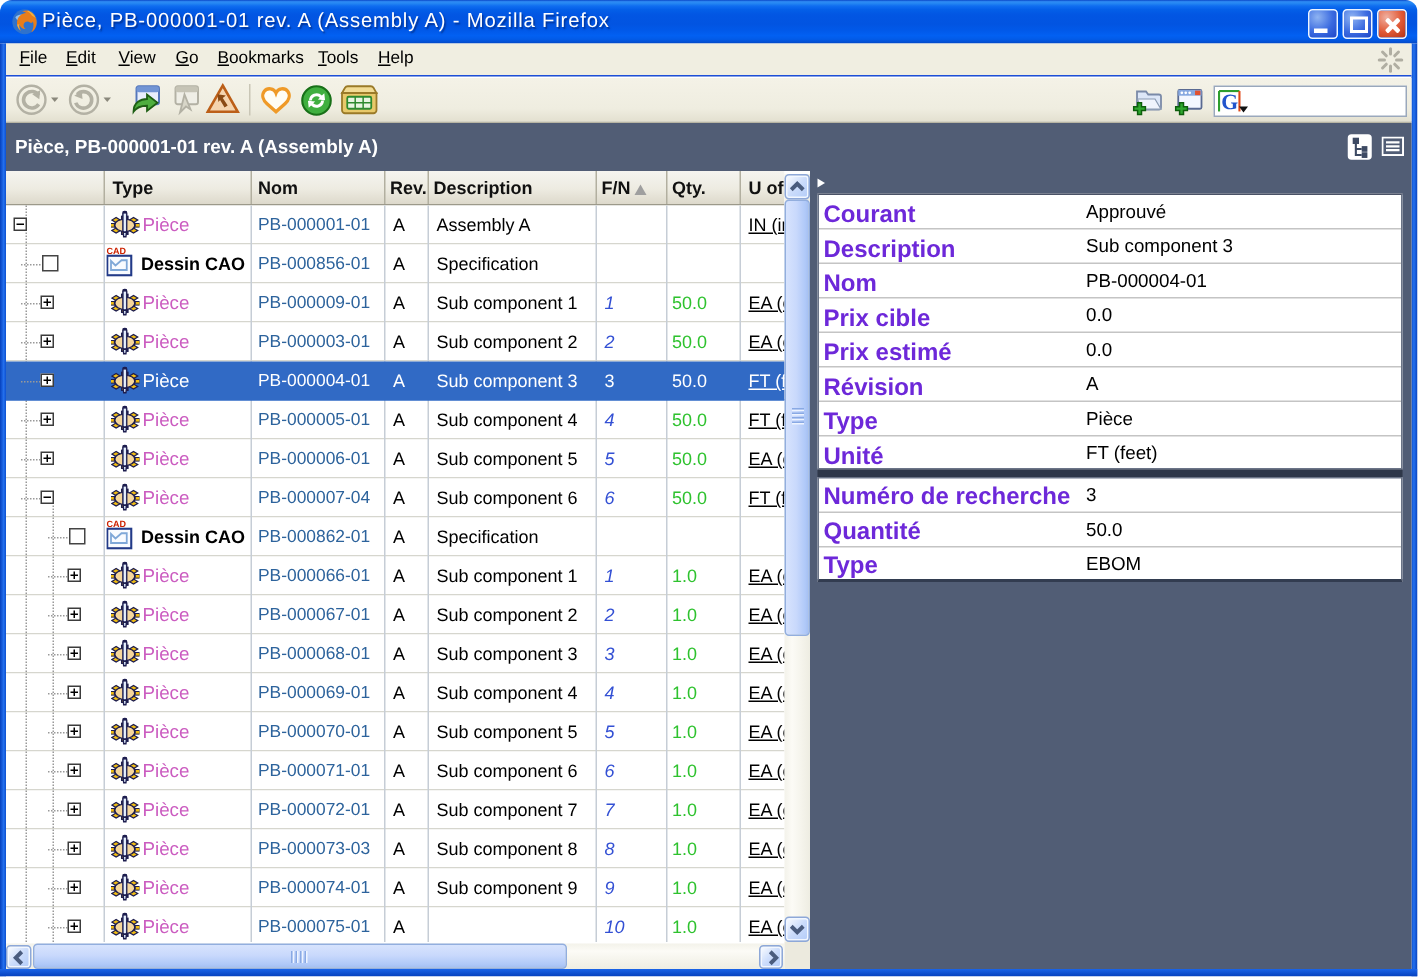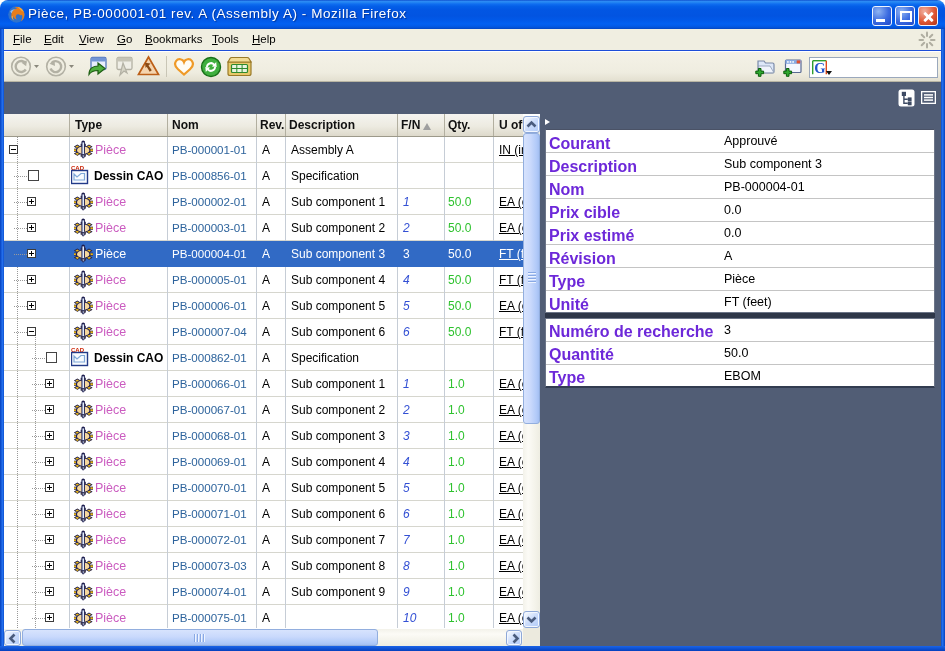--- a/index.html
+++ b/index.html
@@ -194,20 +194,21 @@
 <rect x="0.5" y="0.5" width="14" height="14" fill="#fff"></rect>
 <line x1="0.7" y1="0.7" x2="14.3" y2="0.7" stroke="#2e9e2e" stroke-width="1.4"></line>
 <line x1="0.7" y1="0.7" x2="0.7" y2="14.3" stroke="#2e9e2e" stroke-width="1.4"></line>
 <line x1="14.3" y1="0.7" x2="14.3" y2="14.3" stroke="#e04818" stroke-width="1.4"></line>
 <text x="2.2" y="12.8" font-family="Liberation Serif" font-size="14.5" font-weight="bold" fill="#2255cc">G</text>
 <path d="M14 11 l6 0 l-3 4 z" fill="#111"></path>
 </svg>
 
 </div>
 <div id="pagehead">
+<span id="phtitle">Pièce, PB-000001-01 rev. A (Assembly A)</span>
 
 <svg class="ab" style="left:894px;top:7px" width="17" height="18" viewBox="0 0 17 18">
 <rect x="0.5" y="0.5" width="16" height="17" rx="2.5" fill="#fff"></rect>
 <rect x="3.8" y="2.8" width="4.2" height="4.2" fill="#3d4a63"></rect>
 <path d="M5.9 7 L5.9 14.3 L9.8 14.3 M5.9 10.3 L9.8 10.3" fill="none" stroke="#3d4a63" stroke-width="1.4"></path>
 <rect x="9.8" y="8.4" width="3.8" height="3.8" fill="#3d4a63"></rect>
 <rect x="9.8" y="12.5" width="3.8" height="3.8" fill="#3d4a63"></rect>
 </svg>
 <svg class="ab" style="left:917px;top:9px" width="15" height="13" viewBox="0 0 15 13">
 <rect x="0.65" y="0.65" width="13.7" height="11.7" fill="none" stroke="#fff" stroke-width="1.3"></rect>
@@ -312,21 +313,21 @@
 <rect x="-2" y="-10.2" width="4" height="5" transform="rotate(315)"></rect>
 </g>
 <circle cx="0" cy="0" r="6.8" fill="#f6d79c" stroke="#1d1d4e" stroke-width="1.2"></circle>
 </g>
 <rect x="-1.3" y="-9.2" width="2.6" height="13.8" rx="1.1" fill="url(#shaft)" stroke="#1d1d4e" stroke-width="0.9"></rect>
 <path d="M-1.1 4.6 L1.1 4.6 L0.75 7.6 L-0.75 7.6 Z" fill="#dce9fa" stroke="#1d1d4e" stroke-width="0.9"></path>
 <rect x="-1.3" y="-9.2" width="2.6" height="1.4" fill="#1d1d4e"></rect>
 </g>
 </svg>
         <span class="ptext">Pièce</span>
-        <span class="nom">PB-000002-01</span>
+        <span class="nom">PB-000009-01</span>
         <span class="rev">A</span>
         <span class="desc">Sub component 1</span>
         <span class="fn">1</span>
         <span class="qty">50.0</span>
         <span class="uom">EA (each)</span>
       </div>
 <div class="row" style="top:101px">
         <span class="gstub" style="left:10px;top:13px;width:13px"></span>
         <span class="tg" style="left:23px">
           <span class="tgh"></span>

